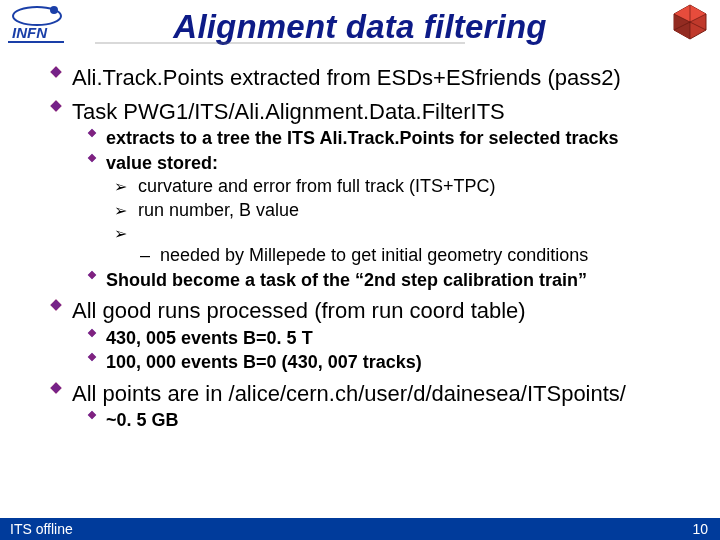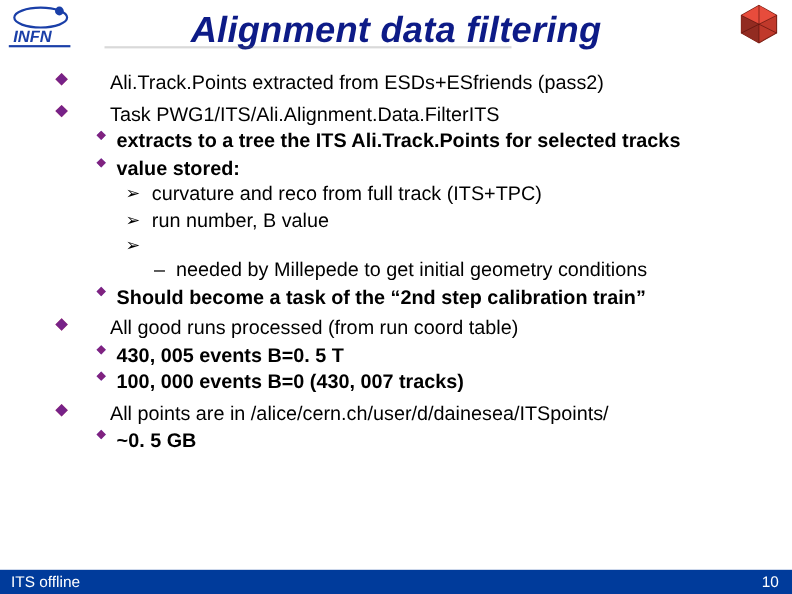--- a/index.html
+++ b/index.html
@@ -10,21 +10,21 @@
   .logo-right { position: absolute; right: 8px; top: 2px; }
   .title {
     position: absolute; left: 0; right: 0; top: 8px;
     text-align: center; color: #0d1b87; font-weight: bold; font-style: italic;
     font-size: 33px; letter-spacing: 0.2px;
   }
   .title-underline { position: absolute; left: 95px; top: 42px; width: 370px; height: 2px; background: #666; opacity: 0.25; }
   .body { position: absolute; left: 48px; top: 64px; right: 18px; }
   ul { list-style: none; }
   .lvl1 > li { margin-bottom: 6px; }
-  .lvl1 > li > .row { display: flex; align-items: flex-start; font-size: 18px; color: #000; line-height: 1.25; gap: 28px; }
+  .lvl1 > li > .row { display: flex; align-items: flex-start; font-size: 22px; color: #000; line-height: 1.25; }
   .lvl2 { margin-left: 38px; margin-top: 2px; }
   .lvl2 > li { margin-bottom: 2px; }
   .lvl2 > li > .row { display: flex; align-items: flex-start; font-size: 18px; color: #000; line-height: 1.25; font-weight: bold; }
   .lvl3 { margin-left: 28px; margin-top: 1px; }
   .lvl3 > li { margin-bottom: 1px; }
   .lvl3 > li > .row { display: flex; align-items: flex-start; font-size: 18px; color: #000; line-height: 1.25; }
   .lvl4 { margin-left: 24px; margin-top: 0; }
   .lvl4 > li > .row { display: flex; align-items: flex-start; font-size: 18px; color: #000; line-height: 1.25; }
   .b1, .b2, .arrow, .dash { flex-shrink: 0; margin-right: 8px; }
   .b1 svg, .b2 svg { display: block; }
@@ -101,21 +101,21 @@
                     <rect x="3" y="3" width="6" height="6" fill="#22d" transform="rotate(45 6 6)"></rect>
                     <rect x="3" y="3" width="6" height="6" fill="#d22" transform="rotate(45 6 6)" opacity="0.5"></rect>
                   </svg>
                 </span>
               <span>value stored:</span>
             </div>
             <ul class="lvl3">
               <li>
                   <div class="row">
                     <span class="arrow">➢</span>
-                    <span>curvature and reco from full track (ITS+TPC)</span>
+                    <span>curvature and error from full track (ITS+TPC)</span>
                   </div>
                 </li>
               <li>
                   <div class="row">
                     <span class="arrow">➢</span>
                     <span>run number, B value</span>
                   </div>
                 </li>
               <li>
                 <div class="row">

